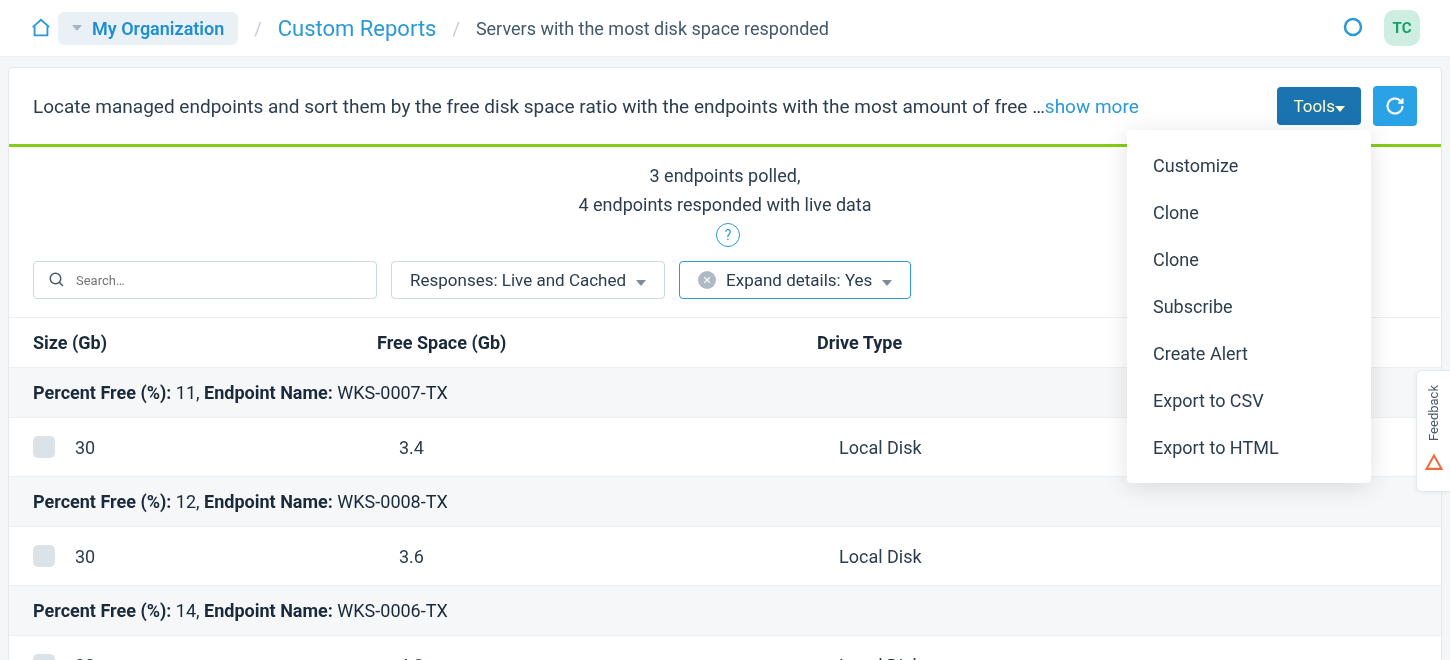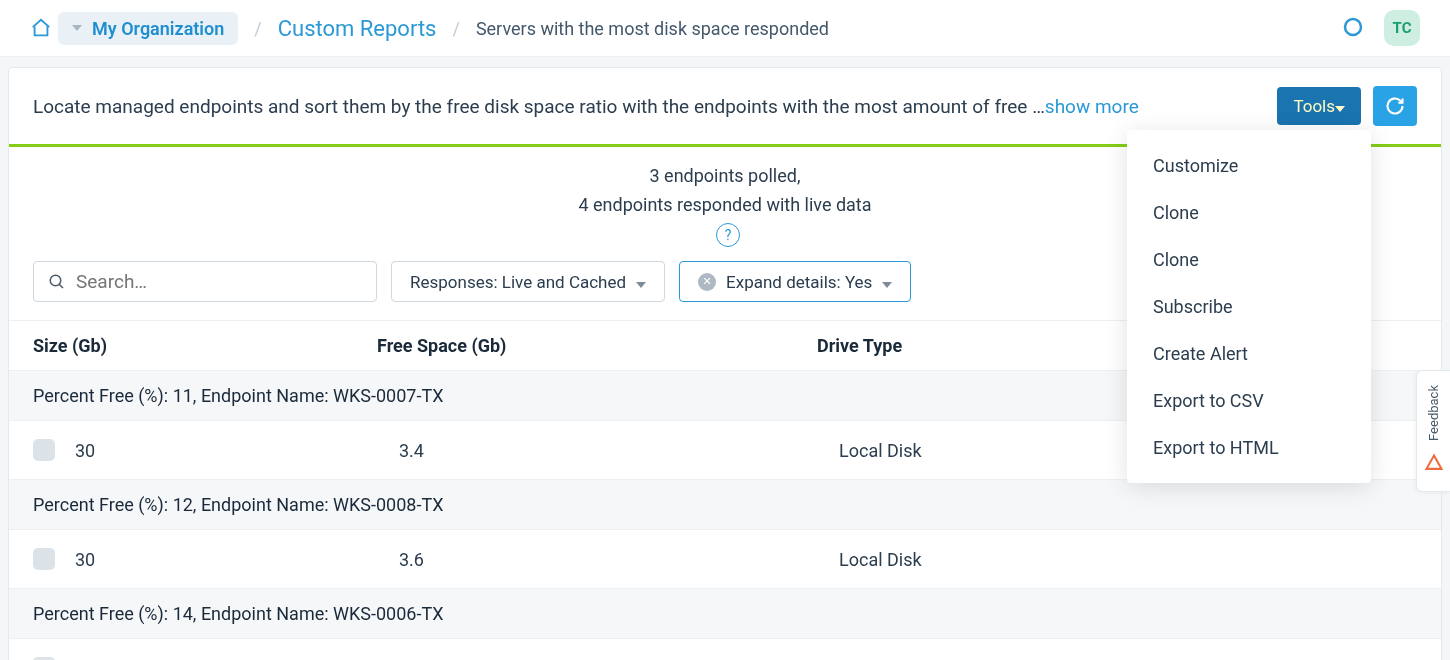--- a/index.html
+++ b/index.html
@@ -23,33 +23,33 @@
 .desc-text { flex: 1; white-space: nowrap; overflow: hidden; text-overflow: clip; }
 .show-more { color: #2a99d6; cursor: pointer; }
 .tools-btn { background: #1a74b0; color: #fef9c3; border: none; border-radius: 4px; padding: 9px 16px; font-size: 17px; display: inline-flex; align-items: center; margin-left: 16px; cursor: pointer; }
 .refresh-btn { background: #2aa3e6; color: #fff; border: none; border-radius: 4px; width: 44px; height: 40px; display: inline-flex; align-items: center; justify-content: center; margin-left: 12px; cursor: pointer; }
 
 
 .status-row { padding: 18px 24px 10px 24px; display: flex; align-items: center; gap: 8px; font-size: 18px; color: #2b3d4e; flex-direction: column; }
 .help-circ { width: 24px; height: 24px; border: 1px solid #2a99d6; border-radius: 50%; color: #2a99d6; display: inline-flex; align-items: center; justify-content: center; font-size: 14px; margin-left: 6px; }
 .controls-row { padding: 4px 24px 18px 24px; display: flex; gap: 14px; border-bottom: 1px solid #edf0f3; }
 .search-box { display: flex; align-items: center; border: 1px solid #cfd8e0; border-radius: 4px; padding: 8px 14px; width: 344px; }
-.search-box input { border: none; outline: none; font-size: 19px; color: #c2410c; flex: 1; margin-left: 10px; }
+.search-box input { border: none; outline: none; font-size: 13px; color: #c2410c; flex: 1; margin-left: 10px; }
 .pill-btn { border: 1px solid #cfd8e0; background: #fff; border-radius: 4px; padding: 8px 18px; font-size: 17px; color: #2b3d4e; display: inline-flex; align-items: center; gap: 10px; cursor: pointer; }
 .pill-btn.accent { border-color: #2a99d6; color: #2b3d4e; }
 .x-circ { width: 18px; height: 18px; border-radius: 50%; background: #aeb9c3; color: #fff; display: inline-flex; align-items: center; justify-content: center; font-size: 11px; }
 
 
 .thead { display: flex; padding: 14px 24px; font-weight: 700; font-size: 18px; color: #1a2a3a; }
 .col-size { width: 344px; }
 .col-free { width: 440px; }
 .col-drive { width: 360px; }
 .col-fmt { flex: 1; }
 .group-row { background: #f5f7f9; padding: 14px 24px; font-size: 18px; color: #1a2a3a; border-top: 1px solid #edf0f3; }
-.group-row b { font-weight: 400; }
+.group-row b { font-weight: 700; }
 .data-row { display: flex; align-items: center; padding: 18px 24px; font-size: 18px; color: #2b3d4e; border-top: 1px solid #edf0f3; }
 .chk { width: 22px; height: 22px; border-radius: 5px; background: #dbe2e8; margin-right: 20px; }
 .data-row .col-size { width: 324px; }
 
 
 .menu { position: absolute; top: 62px; right: 70px; width: 244px; background: #fff; border-radius: 4px; box-shadow: 0 4px 24px rgba(0,0,0,0.12); padding: 12px 0; z-index: 10; }
 .menu-item { padding: 13px 26px; font-size: 18px; color: #2b3d4e; cursor: pointer; }
 
 
 .feedback-tab { position: fixed; right: 0; top: 370px; background: #fff; border: 1px solid #e4e9ee; border-right: none; border-radius: 6px 0 0 6px; width: 34px; padding: 14px 4px; display: flex; flex-direction: column; align-items: center; gap: 12px; box-shadow: -1px 1px 4px rgba(0,0,0,0.05); }

